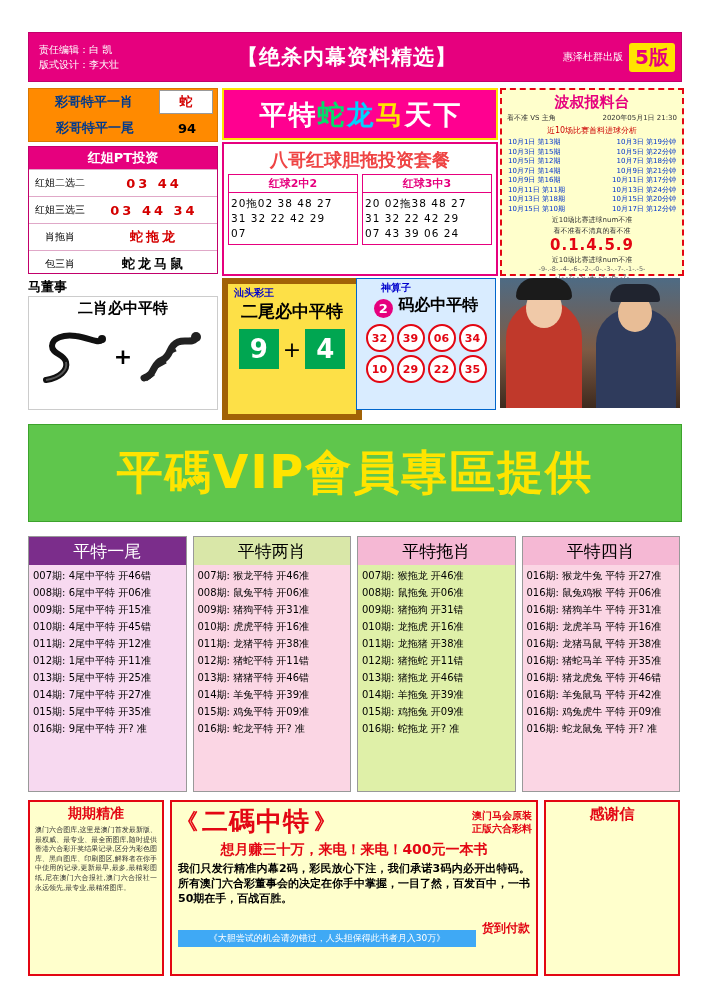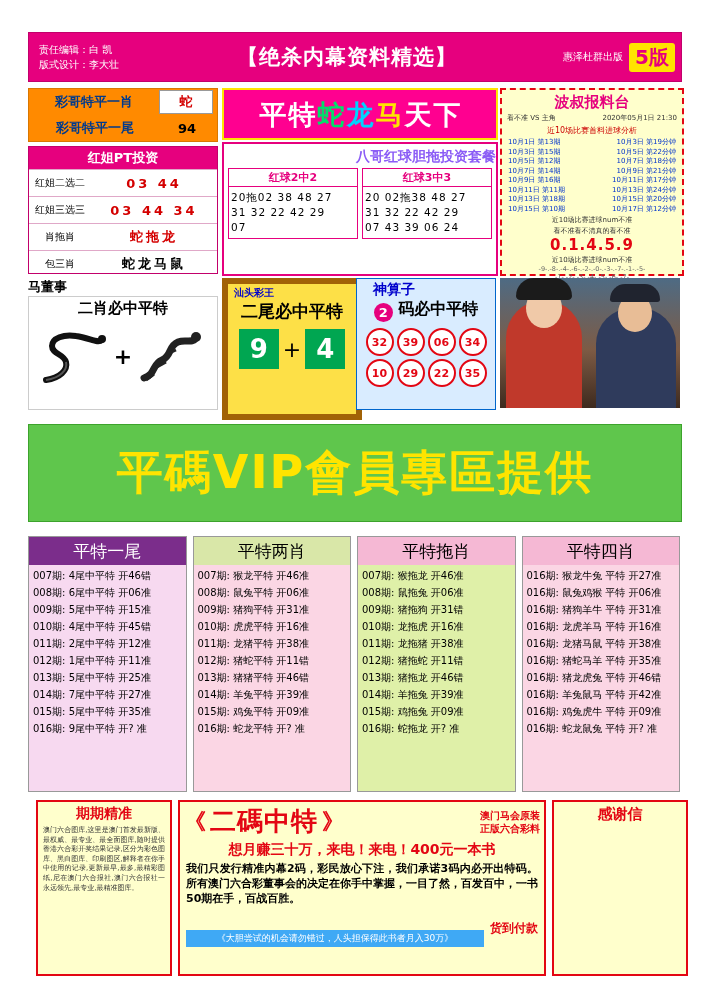--- a/index.html
+++ b/index.html
@@ -45,37 +45,37 @@
   
   .pt-banner{position:absolute;left:222px;top:88px;width:272px;height:48px;background:#ff0090;
              border:2px solid #ffe400;display:flex;align-items:center;justify-content:center;gap:2px;}
   .ptb-ch{font-size:27px;font-weight:bold;line-height:1;}
   .c-red{color:#ffe400;}
   .c-green{color:#00e06a;}
   .c-blue{color:#00d2ff;}
   .c-white{color:#ffffff;}
 
   .bg-box{position:absolute;left:222px;top:142px;width:272px;height:130px;background:#fff;border:2px solid #e6007e;}
-  .bg-title{text-align:right;font-size:14px;font-weight:bold;color:#8b5cf6;padding:4px 0 2px;}
+  .bg-title{text-align:center;font-size:18px;font-weight:bold;color:#ef4444;padding:4px 0 2px;}
   .bg-cols{display:flex;gap:4px;padding:0 4px 4px;}
   .bg-col{flex:1;border:1px solid #e6007e;}
   .bg-ch{background:#fff;color:#e6007e;font-size:11px;font-weight:bold;text-align:center;padding:1px 0;border-bottom:1px solid #e6007e;}
   .bg-cell{font-size:10.5px;color:#000;line-height:15px;padding:3px 2px;letter-spacing:1px;}
 
   
   .st-box{position:absolute;left:222px;top:278px;width:128px;height:130px;background:#fde047;border:6px solid #a16207;}
   .st-top{font-size:10px;color:#0000cc;padding:2px 0 0 6px;font-weight:bold;}
   .st-line{text-align:center;font-size:17px;font-weight:bold;color:#000;}
   .st-nums{display:flex;align-items:center;justify-content:center;gap:4px;margin-top:6px;}
   .st-n{width:40px;height:40px;background:#00a651;color:#fff;font-size:26px;font-weight:bold;
         display:flex;align-items:center;justify-content:center;}
   .st-plus{font-size:22px;color:#000;}
 
   .ss-box{position:absolute;left:356px;top:278px;width:138px;height:130px;background:#d9ecff;border:1px solid #0066cc;}
-  .ss-top{font-size:14px;color:#0000cc;padding:2px 0 0 16px;font-weight:bold;}
+  .ss-top{font-size:10px;color:#0000cc;padding:2px 0 0 24px;font-weight:bold;}
   .ss-line{text-align:center;font-size:16px;font-weight:bold;color:#000;}
   .ss-circ{display:inline-block;width:19px;height:19px;border-radius:50%;background:#e6007e;color:#fff;
            font-size:13px;line-height:19px;text-align:center;vertical-align:-3px;}
   .ss-balls{margin-top:6px;}
   .ss-brow{display:flex;justify-content:center;gap:3px;margin-bottom:3px;}
   .ball{width:24px;height:24px;border-radius:50%;border:2px solid #e30613;color:#e30613;background:#fff;
         font-size:11px;font-weight:bold;display:flex;align-items:center;justify-content:center;}
 
   
   .bs-box{position:absolute;left:500px;top:88px;width:180px;height:184px;background:#ffffcc;
@@ -110,21 +110,21 @@
   .lcol{flex:1;border:1px solid #999;display:flex;flex-direction:column;}
   .lhead{height:28px;display:flex;align-items:center;justify-content:center;font-size:17px;font-weight:normal;}
   .lbody{flex:1;padding:2px 4px;}
   .lrow{font-size:10px;line-height:17px;color:#000;white-space:nowrap;}
   .c1 .lhead{background:#7b2d8b;color:#fff;} .c1 .lbody{background:#f7d9f0;}
   .c2 .lhead{background:#d9e7a8;color:#000;} .c2 .lbody{background:#fbd6e4;}
   .c3 .lhead{background:#f5b8d4;color:#000;} .c3 .lbody{background:#dff0a8;}
   .c4 .lhead{background:#f5b8d4;color:#000;} .c4 .lbody{background:#fbd6e4;}
 
   
-  .bot{position:absolute;left:36px;top:800px;width:652px;height:176px;display:flex;gap:6px;}
+  .bot{position:absolute;left:28px;top:800px;width:652px;height:176px;display:flex;gap:6px;}
   .b1{width:132px;border:2px solid #e30613;background:#ffffcc;}
   .b1 .bt{text-align:center;color:#e30613;font-size:14px;font-weight:bold;padding:3px 0;}
   .b1 .bx{font-size:7px;line-height:9.6px;color:#333;padding:0 5px;text-align:justify;}
   .b2{flex:1;border:2px solid #e30613;background:#ffffcc;position:relative;}
   .b2-top{display:flex;align-items:center;padding:2px 4px;gap:4px;}
   .b2-mark{color:#e30613;font-size:22px;font-weight:bold;}
   .b2-title{color:#e30613;font-size:26px;font-weight:bold;letter-spacing:1px;}
   .b2-right{margin-left:auto;text-align:center;font-size:10px;color:#e30613;font-weight:bold;line-height:13px;}
   .b2-sub{text-align:center;color:#e30613;font-size:14px;font-weight:bold;}
   .b2-body{font-size:11px;line-height:15px;color:#000;padding:2px 6px;text-align:justify;font-weight:bold;}

